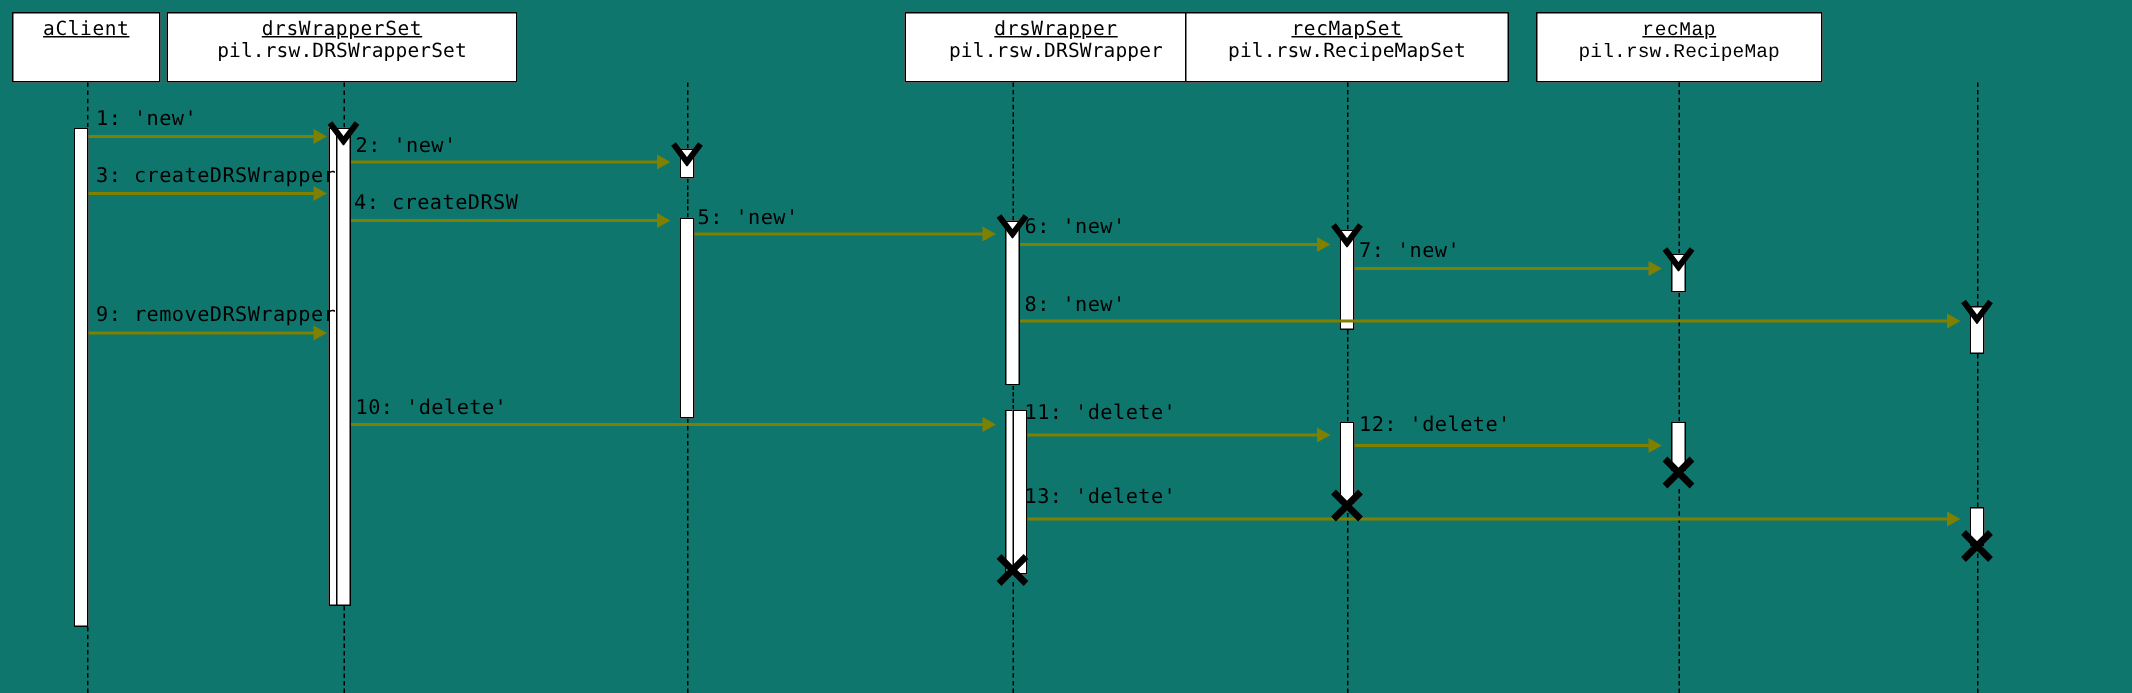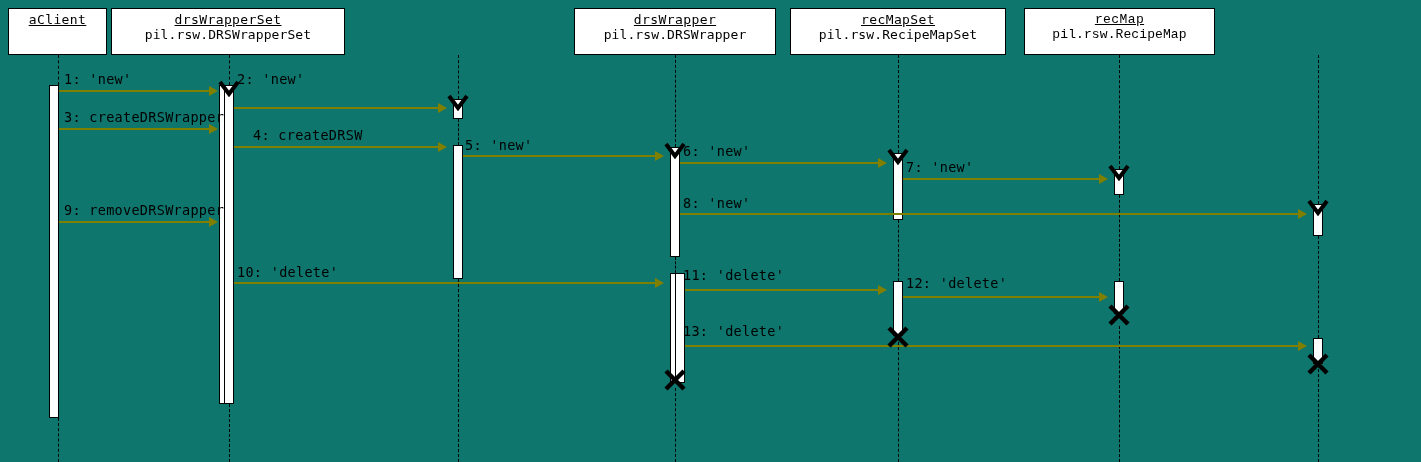--- a/index.html
+++ b/index.html
@@ -41,21 +41,21 @@
     <div class="p-name">aClient</div>
     <div class="p-class"></div>
   </div>
 
   <div class="participant" style="left:111px; top:8px; width:234px; height:47px;">
     <div class="p-name">drsWrapperSet</div>
     <div class="p-class">pil.rsw.DRSWrapperSet</div>
   </div>
 
 
-  <div class="participant" style="left:574px; top:8px; width:202px; height:47px;">
+  <div class="participant" style="left:603px; top:8px; width:202px; height:47px;">
     <div class="p-name">drsWrapper</div>
     <div class="p-class">pil.rsw.DRSWrapper</div>
   </div>
 
   <div class="participant" style="left:790px; top:8px; width:216px; height:47px;">
     <div class="p-name">recMapSet</div>
     <div class="p-class">pil.rsw.RecipeMapSet</div>
   </div>
 
   <div class="participant" style="left:1024px; top:8px; width:191px; height:47px;font-family:Liberation Mono, monospace;">
@@ -108,29 +108,29 @@
   <div class="activation" style="left:1114px; top:169px; width:10px; height:26px;"></div>
   <div class="activation" style="left:1114px; top:281px; width:10px; height:33px;"></div>
 
   <div class="activation" style="left:1313px; top:204px; width:10px; height:32px;"></div>
   <div class="activation" style="left:1313px; top:338px; width:10px; height:26px;"></div>
 
   <div class="msg-label" style="left:64px; top:72px;">1:  'new'</div>
   <div class="msg" style="left:59px; top:90px; width:152px;"></div>
   <div class="arrowhead" style="left:209px; top:86px;"></div>
 
-  <div class="msg-label" style="left:237px; top:72px;">2:  'new'</div>
+  <div class="msg-label" style="left:237px; top:90px;">2:  'new'</div>
   <div class="msg" style="left:234px; top:107px; width:206px;"></div>
   <div class="arrowhead" style="left:438px; top:103px;"></div>
 
   <div class="msg-label" style="left:64px; top:110px;">3:  createDRSWrapper</div>
   <div class="msg" style="left:59px; top:128px; width:152px;"></div>
   <div class="arrowhead" style="left:209px; top:124px;"></div>
 
-  <div class="msg-label" style="left:253px; top:128px;">4:  createDRSW</div>
+  <div class="msg-label" style="left:236px; top:128px;">4:  createDRSW</div>
   <div class="msg" style="left:234px; top:146px; width:206px;"></div>
   <div class="arrowhead" style="left:438px; top:142px;"></div>
 
   <div class="msg-label" style="left:465px; top:138px;">5:  'new'</div>
   <div class="msg" style="left:463px; top:155px; width:194px;"></div>
   <div class="arrowhead" style="left:655px; top:151px;"></div>
 
   <div class="msg-label" style="left:683px; top:144px;">6:  'new'</div>
   <div class="msg" style="left:680px; top:162px; width:200px;"></div>
   <div class="arrowhead" style="left:878px; top:158px;"></div>

